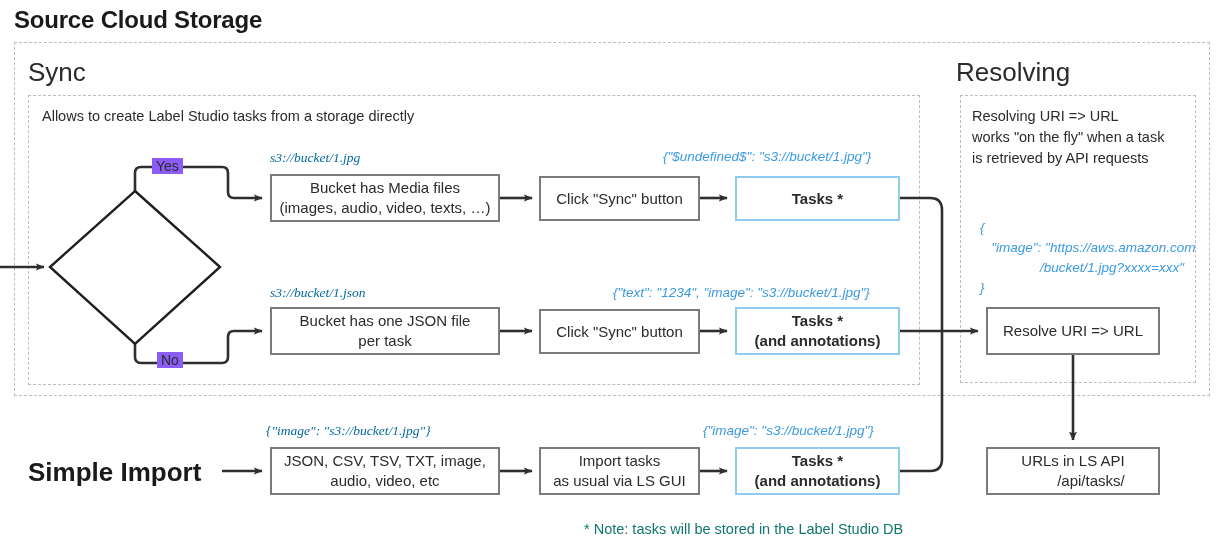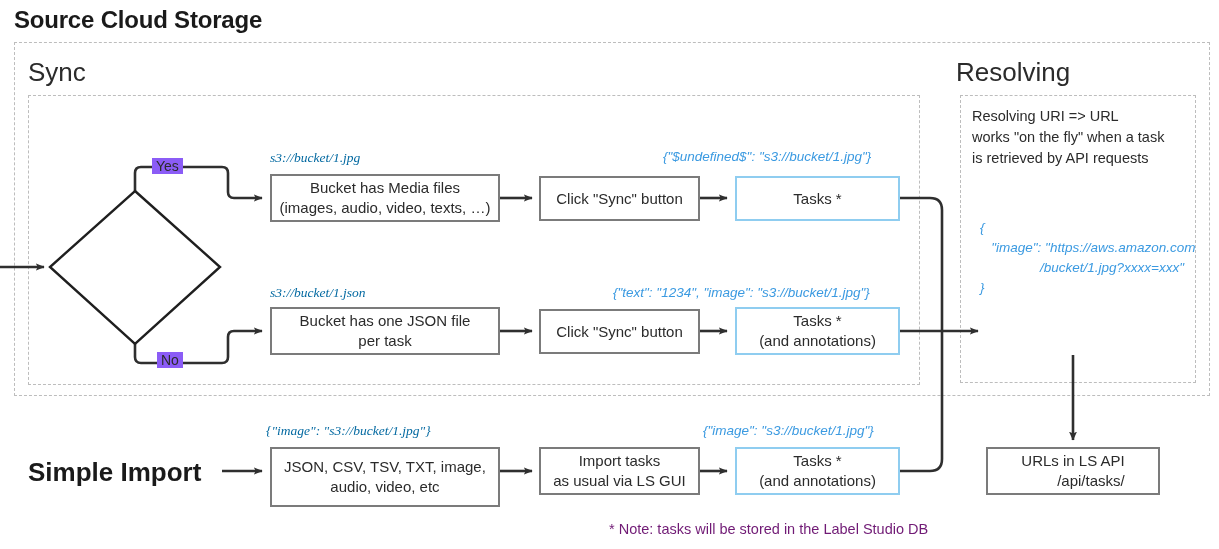--- a/index.html
+++ b/index.html
@@ -80,21 +80,21 @@
     background: #ffffff;
     display: flex;
     align-items: center;
     justify-content: center;
     text-align: center;
     font-size: 15px;
     color: #2b2b2b;
     line-height: 20px;
     white-space: pre-line;
   }
-  .box.blue { border-color: #8fcdf0; }
+  .box.blue { border-color: #8fcdf0; font-weight: bold; }
 
   
   .diamond-label {
     left: 75px; top: 224px;
     width: 120px;
     text-align: center;
     font-size: 13.5px;
     color: #2b2b2b;
     line-height: 18.5px;
     white-space: pre-line;
@@ -113,23 +113,23 @@
   
   .simple-import {
     left: 28px; top: 457px;
     font-size: 26px;
     font-weight: bold;
     color: #1a1a1a;
   }
 
   
   .footnote {
-    left: 609px; top: 521px;
+    left: 584px; top: 521px;
     font-size: 14.5px;
-    color: #701a75;
+    color: #0f766e;
   }
 </style>
 </head>
 <body>
 
 <div id="stage">
 
   <div class="abs dashed outer-dashed"></div>
   <div class="abs dashed sync-panel"></div>
   <div class="abs dashed resolving-panel"></div>
@@ -177,20 +177,21 @@
       <path d="M1073,355 L1073,440" marker-end="url(#arrowDarkDown)"></path>
     </g>
 
     <polygon points="135,191 220,267 135,344 50,267" fill="#ffffff" stroke="#1f1f1f" stroke-width="2.4"></polygon>
   </svg>
 
   <div class="abs page-title">Source Cloud Storage</div>
   <div class="abs section-title sync-title">Sync</div>
   <div class="abs section-title resolving-title">Resolving</div>
 
+  <div class="abs desc sync-desc">Allows to create Label Studio tasks from a storage directly</div>
   <div class="abs desc resolving-desc">Resolving URI =&gt; URL
 works "on the fly" when a task
 is retrieved by API requests</div>
 
   <div class="abs branch-label yes-label">Yes</div>
   <div class="abs branch-label no-label">No</div>
 
   <div class="abs code code-dark" style="left:270px; top:148px;">s3://bucket/1.jpg</div>
   <div class="abs box" style="left:270px; top:174px; width:230px; height:48px;">Bucket has Media files
 (images, audio, video, texts, …)</div>
@@ -203,26 +204,27 @@
 per task</div>
   <div class="abs box" style="left:539px; top:309px; width:161px; height:45px;">Click "Sync" button</div>
   <div class="abs code code-blue" style="left:613px; top:283px;">{"text": "1234", "image": "s3://bucket/1.jpg"}</div>
   <div class="abs box blue" style="left:735px; top:307px; width:165px; height:48px;">Tasks *
 (and annotations)</div>
 
   <div class="abs code code-blue" style="left:980px; top:218px;">{
    "image": "https://aws.amazon.com
                 /bucket/1.jpg?xxxx=xxx"
 }</div>
+  <div class="abs box" style="left:986px; top:307px; width:174px; height:48px;">Resolve URI =&gt; URL</div>
   <div class="abs box" style="left:986px; top:447px; width:174px; height:48px;text-align:right;">URLs in LS API
 /api/tasks/</div>
 
   <div class="abs simple-import">Simple Import</div>
   <div class="abs code code-dark" style="left:266px; top:421px;">{"image": "s3://bucket/1.jpg"}</div>
-  <div class="abs box" style="left:270px; top:447px; width:230px; height:60px;">JSON, CSV, TSV, TXT, image,
+  <div class="abs box" style="left:270px; top:447px; width:230px; height:48px;">JSON, CSV, TSV, TXT, image,
 audio, video, etc</div>
   <div class="abs box" style="left:539px; top:447px; width:161px; height:48px;">Import tasks
 as usual via LS GUI</div>
   <div class="abs code code-blue" style="left:703px; top:421px;">{"image": "s3://bucket/1.jpg"}</div>
   <div class="abs box blue" style="left:735px; top:447px; width:165px; height:48px;">Tasks *
 (and annotations)</div>
 
   <div class="abs footnote">* Note: tasks will be stored in the Label Studio DB</div>
 
 </div>

